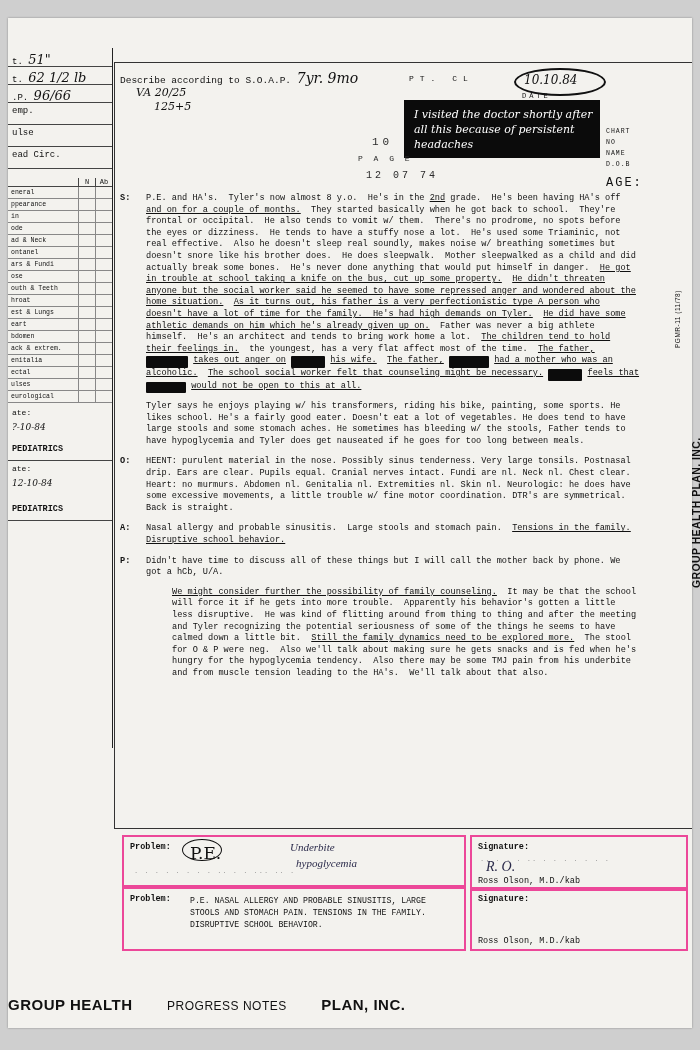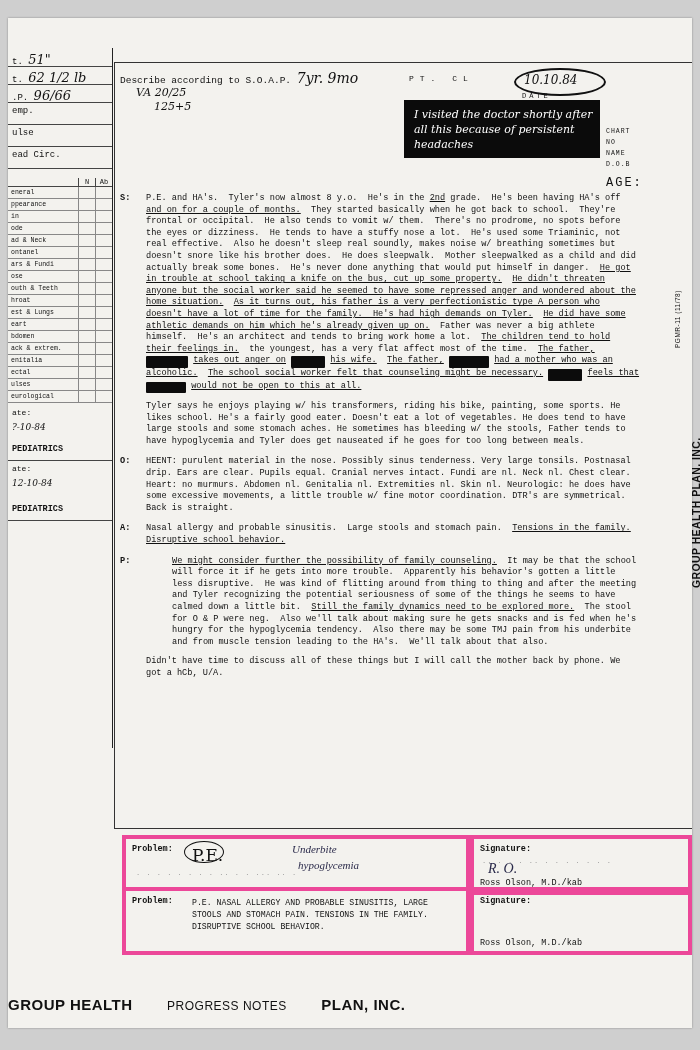--- a/index.html
+++ b/index.html
@@ -87,21 +87,21 @@
   .u{text-decoration:underline;}
   .blk{display:inline-block;background:#0c0c0c;color:#0c0c0c;border-radius:1px;vertical-align:-1px;}
   p.para{margin:0 0 8px 0;}
   .indent{padding-left:26px;}
 
   
   .prob-area{
     position:absolute;left:106px;top:810px;width:578px;height:130px;
     border-top:1px solid #333;
   }
-  .pbox{position:absolute;border:4px solid #ec4899;}
+  .pbox{position:absolute;border:2px solid #ec4899;}
   .pb1{left:8px;top:6px;width:340px;height:48px;}
   .pb2{left:8px;top:58px;width:340px;height:60px;}
   .sbox{left:356px;top:6px;width:214px;height:52px;}
   .sbox2{left:356px;top:58px;width:214px;height:60px;}
   .pbl{position:absolute;left:6px;top:5px;font-size:8.5px;font-weight:bold;}
   .pcircle{position:absolute;left:58px;top:2px;width:38px;height:20px;border:1.6px solid #111;border-radius:50%;}
   .pcircle span{position:absolute;left:7px;top:3px;font-family:"DejaVu Serif",serif;font-size:17px;}
   .ptxt{position:absolute;left:66px;top:6px;width:266px;font-size:8.2px;line-height:12px;}
   .scrawl{position:absolute;font-family:Liberation Serif, serif;font-style:italic;color:#2a2a4a;}
   .signame{position:absolute;left:6px;bottom:3px;font-size:8.5px;}
@@ -290,20 +290,25 @@
 
     <div class="date-oval">
       <div class="d">10.10.84</div>
     </div>
     <div class="date-lbl"><span>DATE</span></div>
 
     <div class="redact-note">
       <span>I visited the doctor shortly after all this because of persistent headaches</span>
     </div>
 
+    <div class="stampbox">
+      <div class="stamp1">10</div>
+      <div class="stamp2">P A G E</div>
+      <div class="stamp3">12 07 74</div>
+    </div>
 
     <div class="chart-meta">CHART<br>NO<br>NAME<br>D.O.B</div>
     <div class="age-lbl"><span>AGE:</span></div>
 
     <div class="sidebar-right">
       <div class="vert-txt ghp" style="left:20px;top:420px;">GROUP HEALTH PLAN, INC.</div>
       <div class="vert-txt pdwr" style="left:4px;top:180px;">PGMR-11 (11/78)</div>
     </div>
 
     <div class="body-text">
@@ -344,31 +349,31 @@
       <div class="sec">
         <span class="tag">A:</span>
         <p class="para">
           Nasal allergy and probable sinusitis.&nbsp; Large stools and stomach pain.&nbsp; <span class="u">Tensions in the family.</span>
           <span class="u">Disruptive school behavior.</span>
         </p>
       </div>
 
       <div class="sec">
         <span class="tag">P:</span>
+        <p class="para">Didn't have time to discuss all of these things but I will call the mother back by phone.  We got a hCb, U/A.</p>
         <p class="para indent">
           <span class="u">We might consider further the possibility of family
           counseling.</span>&nbsp; It may be that the school will force it if he gets into more trouble.&nbsp; Apparently
           his behavior's gotten a little less disruptive.&nbsp; He was kind of flitting around from thing to
           thing and after the meeting and Tyler recognizing the potential seriousness of some of the
           things he seems to have calmed down a little bit.&nbsp; <span class="u">Still the family dynamics need to be explored more.</span>&nbsp;
           The stool for O &amp; P were neg.&nbsp; Also we'll talk about making sure he gets snacks
           and is fed when he's hungry for the hypoglycemia tendency.&nbsp; Also there may be some TMJ pain
           from his underbite and from muscle tension leading to the HA's.&nbsp; We'll talk about that also.
         </p>
-        <p class="para">Didn't have time to discuss all of these things but I will call the mother back by phone.  We got a hCb, U/A.</p>
       </div>
     </div>
   </div>
 
   <div class="prob-area">
 
     <div class="pbox pb1">
       <div class="pbl">Problem:</div>
       <div class="pcircle">
         <span>P.E.</span>

